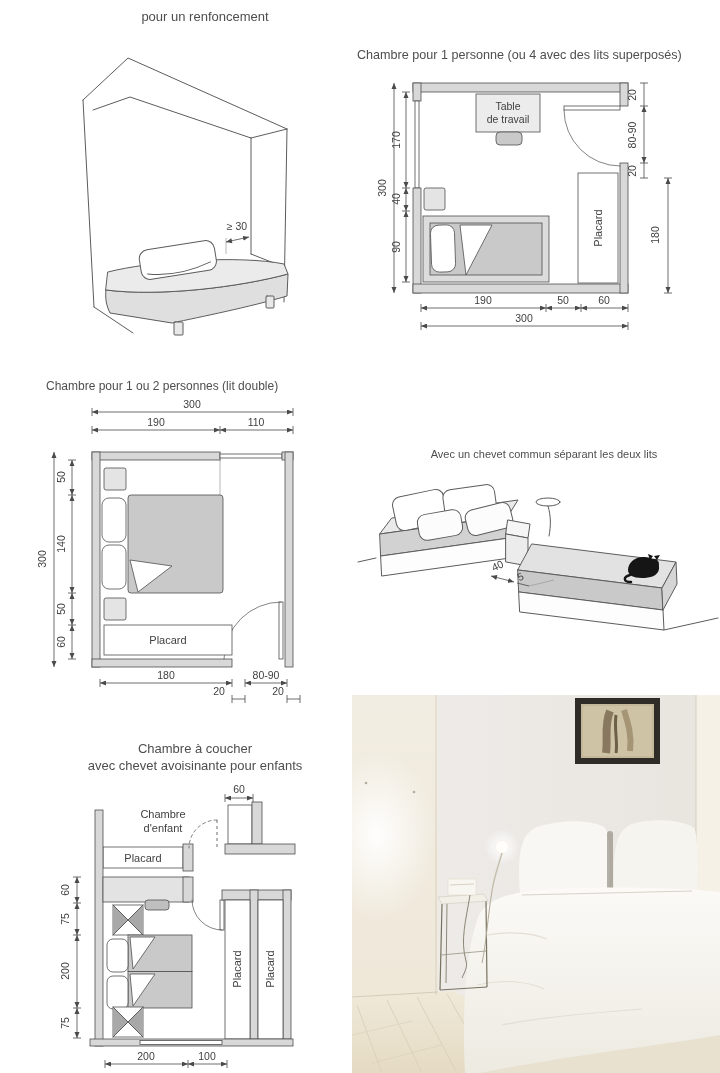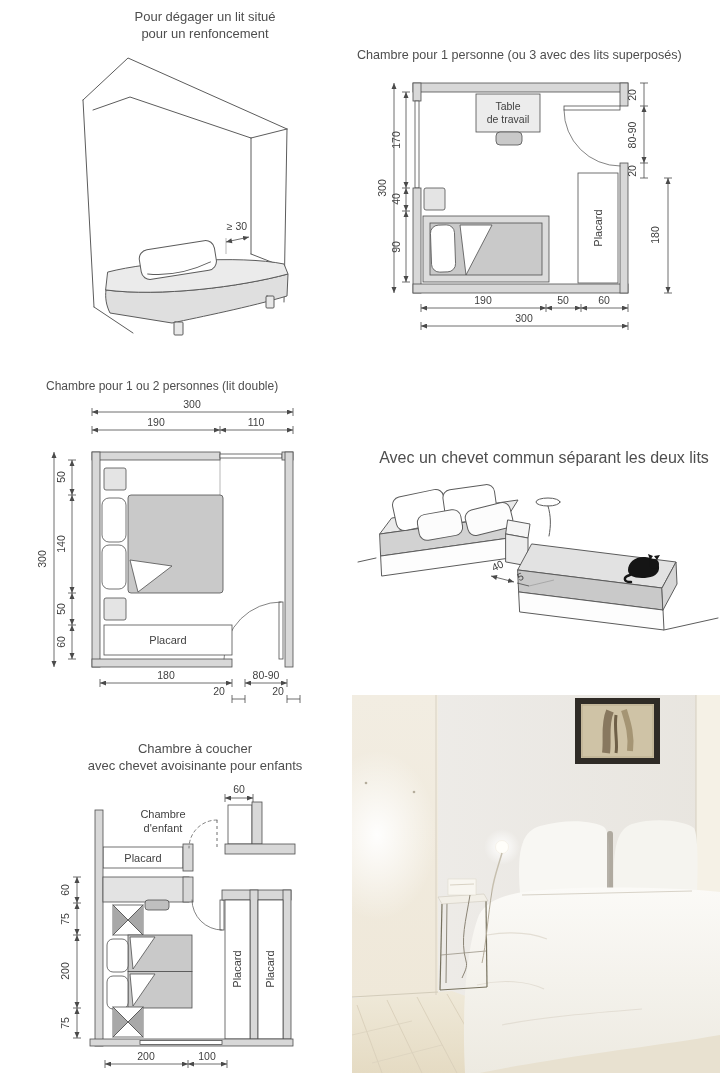--- a/index.html
+++ b/index.html
@@ -31,21 +31,20 @@
       <marker id="arrE" markerWidth="8" markerHeight="8" refX="6" refY="2.5" orient="auto" markerUnits="userSpaceOnUse">
         <path d="M0,0 L6,2.5 L0,5 Z" fill="#4a4a4a"></path>
       </marker>
       <marker id="arrS" markerWidth="8" markerHeight="8" refX="0" refY="2.5" orient="auto" markerUnits="userSpaceOnUse">
         <path d="M6,0 L0,2.5 L6,5 Z" fill="#4a4a4a"></path>
       </marker>
     </defs>
   </svg>
 
   <div class="title center" style="left:55px;top:8px;width:300px;">
-    <div>Pour dégager un lit situé</div>
     <div>pour un renfoncement</div>
   </div>
 
   <svg style="left:60px;top:55px;" width="300" height="300" viewBox="0 0 300 300">
     <g>
       <path class="sk" d="M23,45 L68,3 L227,74"></path>
       <path class="sk" d="M33,55 L70,42 L191,83"></path>
       <path class="sk" d="M191,83 L227,74"></path>
       <path class="sk" d="M23,45 L34,252"></path>
       <path class="sk" d="M227,74 L224,247"></path>
@@ -63,21 +62,21 @@
         <path class="sk" d="M86,214 q30,8 64,-2"></path>
       </g>
     </g>
     <g>
       <line class="ext" x1="166" y1="183" x2="166" y2="199"></line>
       <line class="dim" x1="166" y1="187" x2="189" y2="182"></line>
       <text class="dt" x="177" y="175">≥ 30</text>
     </g>
   </svg>
 
-  <div class="title" style="left:357px;top:47px;font-size:12.6px;">Chambre pour 1 personne (ou 3 avec des lits superposés)</div>
+  <div class="title" style="left:357px;top:47px;font-size:12.6px;">Chambre pour 1 personne (ou 4 avec des lits superposés)</div>
 
   <svg style="left:378px;top:68px;" width="340" height="278" viewBox="0 0 340 278">
     <g>
       <rect class="wall" x="35" y="15" width="215" height="9"></rect>
       <rect class="wall" x="35" y="15" width="8" height="18"></rect>
       <rect class="wf" x="37" y="33" width="4" height="87"></rect>
       <rect class="wall" x="35" y="120" width="8" height="105"></rect>
       <rect class="wall" x="35" y="216" width="215" height="9"></rect>
       <rect class="wall" x="242" y="15" width="8" height="23"></rect>
       <rect class="wall" x="242" y="95" width="8" height="130"></rect>
@@ -218,21 +217,21 @@
       <line class="tick" x1="207" y1="303" x2="207" y2="311"></line>
       <line class="dimplain" x1="194" y1="307" x2="207" y2="307"></line>
       <text class="dt" x="181" y="303">20</text>
       <line class="tick" x1="249" y1="303" x2="249" y2="311"></line>
       <line class="tick" x1="262" y1="303" x2="262" y2="311"></line>
       <line class="dimplain" x1="249" y1="307" x2="262" y2="307"></line>
       <text class="dt" x="240" y="303">20</text>
     </g>
   </svg>
 
-  <div class="title center" style="left:368px;top:447px;width:352px;font-size:16px;">Avec un chevet commun séparant les deux lits</div>
+  <div class="title center" style="left:368px;top:447px;width:352px;font-size:11px;">Avec un chevet commun séparant les deux lits</div>
 
   <svg style="left:358px;top:482px;" width="360" height="180" viewBox="0 0 360 180">
     <g>
       <path class="sk" d="M0,80 L18,76"></path>
       <path class="sk" d="M306,148 L360,136"></path>
     </g>
     <g>
       <polygon class="sk" style="fill:#eaeaea" points="22,52 150,34 160,18 34,36"></polygon>
       <polygon class="sk" style="fill:#d2d2d2" points="22,52 150,34 151,56 23,74"></polygon>
       <polygon class="sk" style="fill:#fdfdfd" points="23,74 151,56 152,76 24,94"></polygon>

